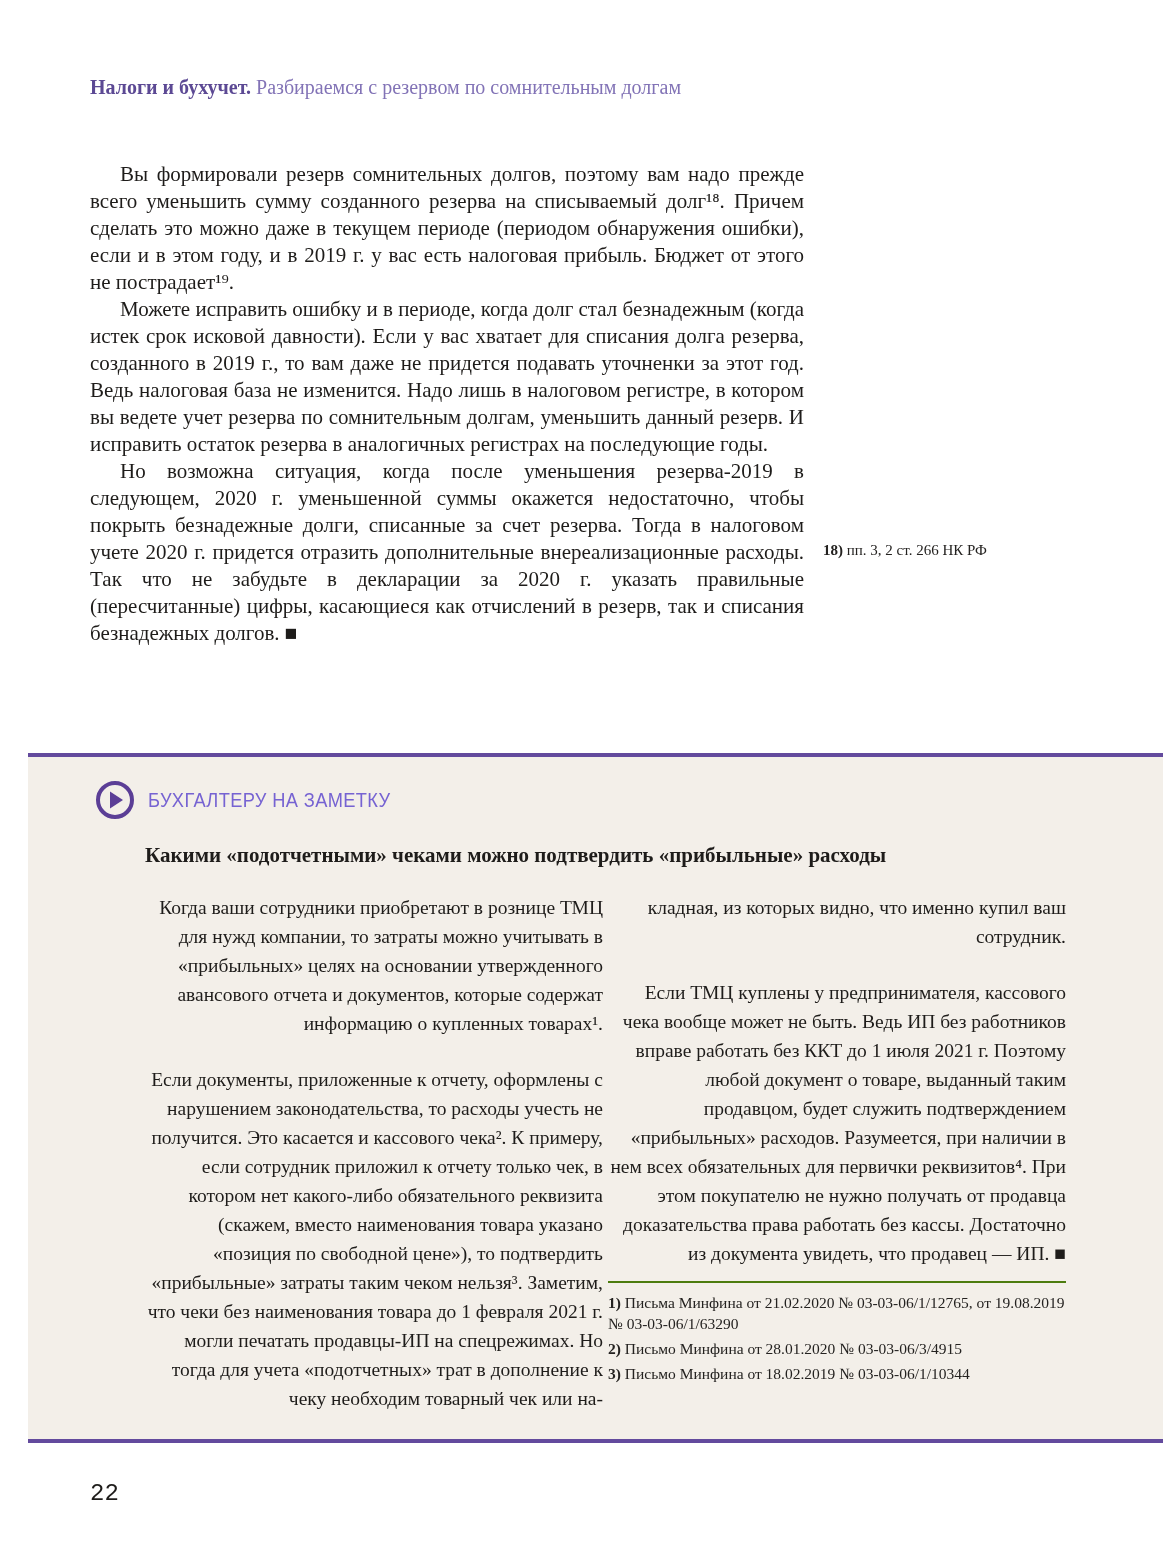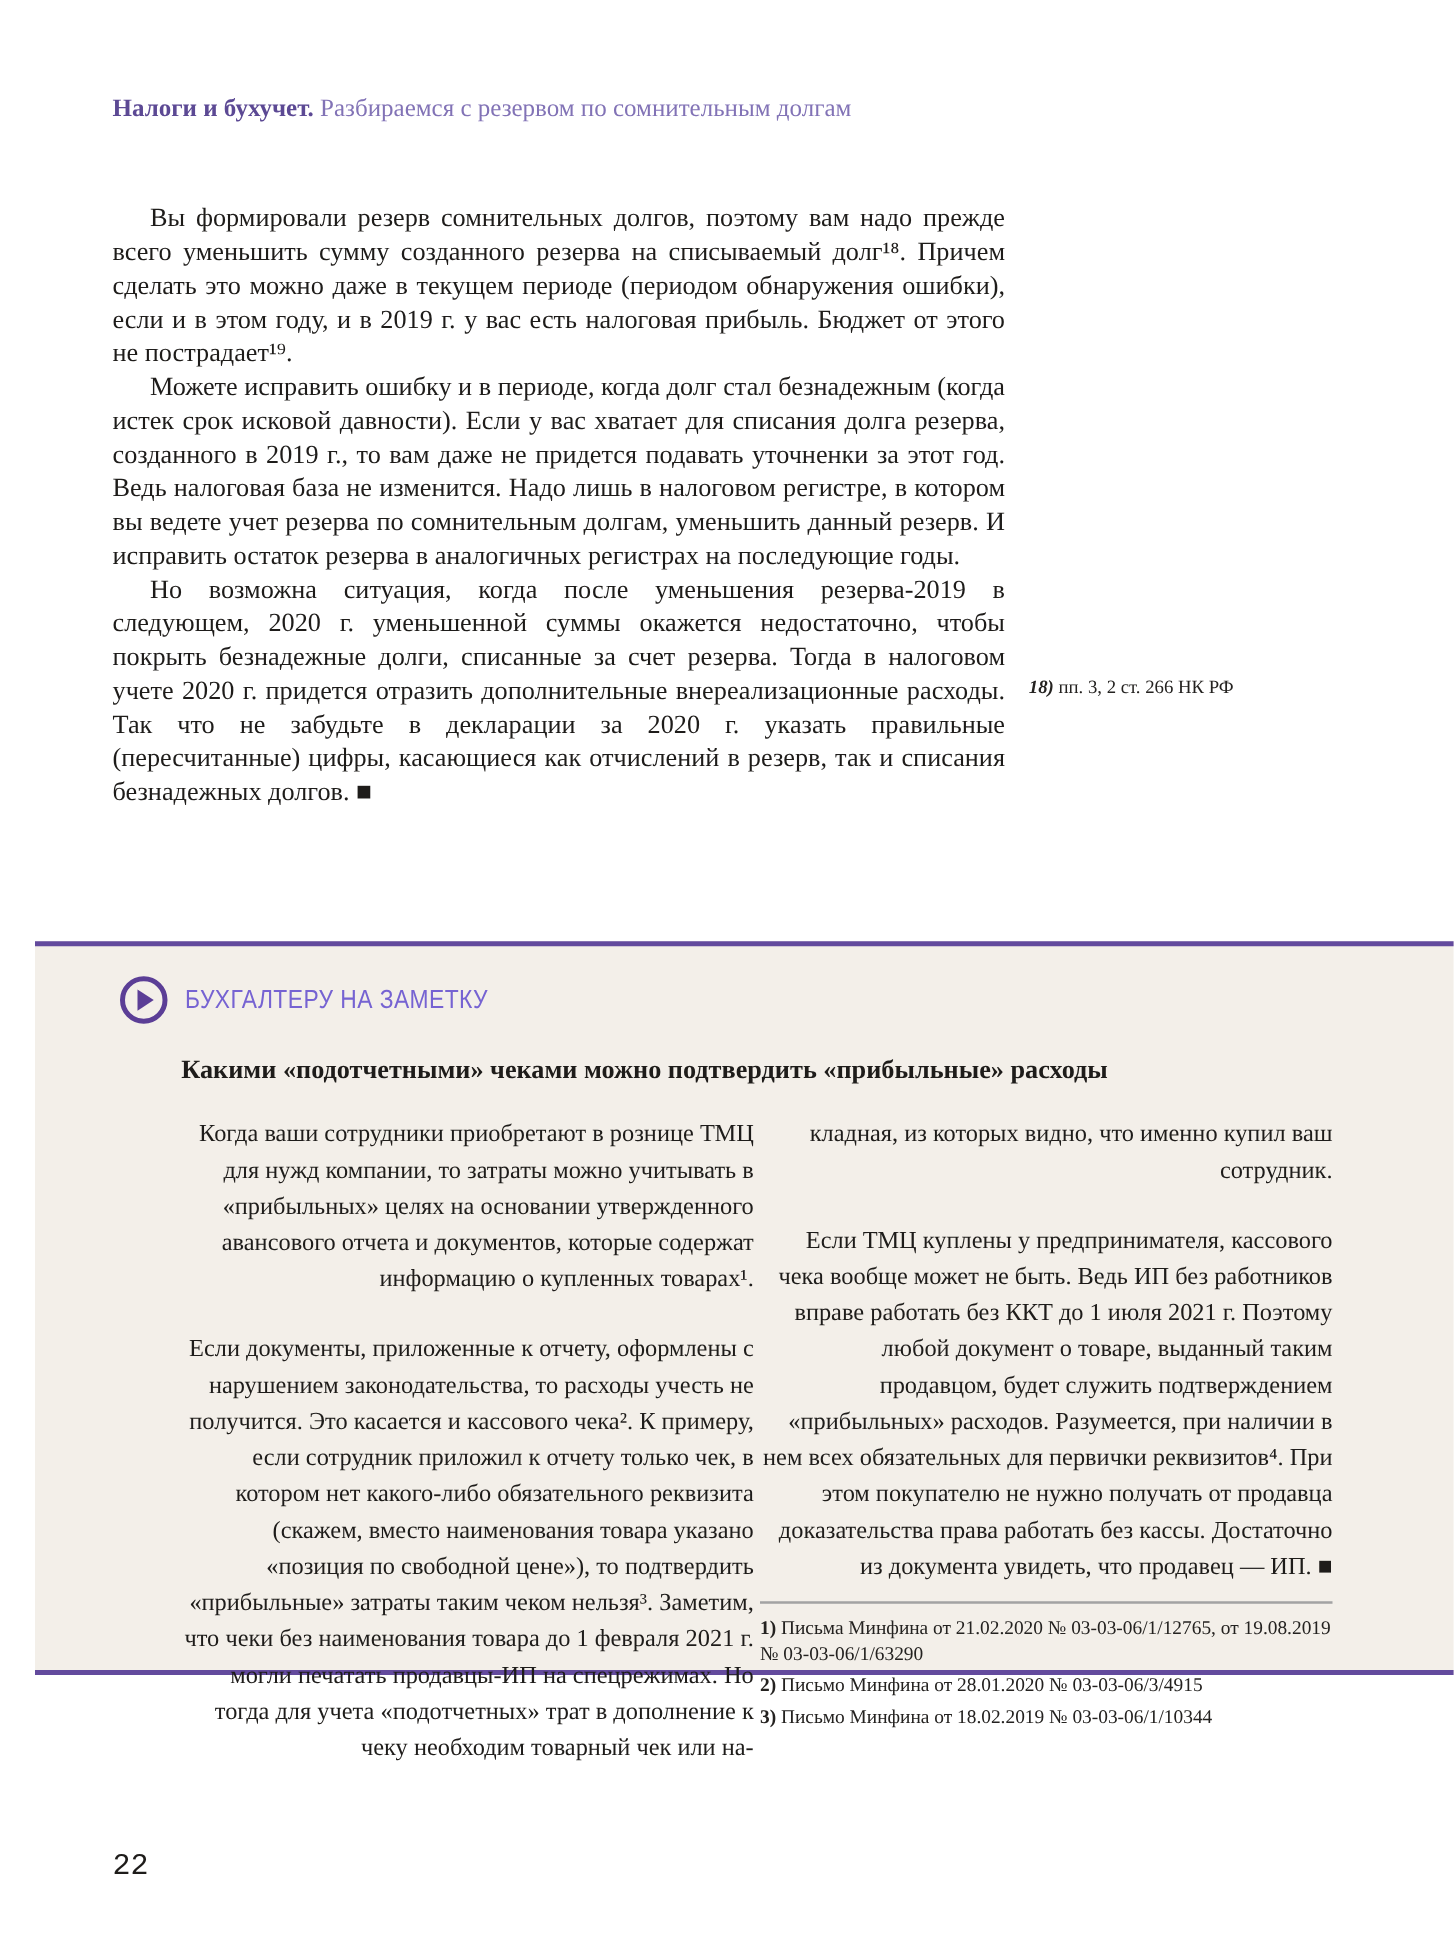--- a/index.html
+++ b/index.html
@@ -27,25 +27,25 @@
     font-size: 21px; line-height: 27px; text-align: justify;
   }
   .main-text p { margin: 0; text-indent: 30px; }
 
   
   .margin-notes {
     position: absolute; left: 823px; top: 540px; width: 256px;
     font-size: 15px; line-height: 21px; color: #242220;
   }
   .margin-note { margin-bottom: 2px; }
-  .margin-note .fn-num { font-weight: bold; font-style: italic; }
+  .margin-note .fn-num { font-weight: bold; }
 
   
   .note-box {
-    position: absolute; left: 28px; top: 753px; width: 1135px; height: 587px;
+    position: absolute; left: 28px; top: 753px; width: 1135px; height: 690px;
     box-sizing: border-box;
     background: var(--box-bg, #f3efe9);
     border-top: 4px solid var(--accent, #634a9d);
     border-bottom: 4px solid var(--accent, #634a9d);
   }
   .kicker-row {
     position: absolute; left: 66px; top: 22px;
     display: flex; align-items: center; gap: 12px;
   }
   .play-icon { width: 42px; height: 42px; display: block; }
@@ -65,21 +65,21 @@
   .note-col {
     position: absolute; top: 136px; width: 458px;
     font-size: 19.5px; line-height: 29px; text-align: right;
   }
   .note-col p { margin: 0 0 27px 0; }
   .note-col-left  { left: 117px; }
   .note-col-right { left: 580px; }
 
   .box-footnotes {
     position: absolute; left: 580px; top: 524px; width: 458px;
-    border-top: 2px solid #a3a3a3; padding-top: 9px;
+    border-top: 2px solid #4d7c0f; padding-top: 9px;
     font-size: 15.5px; line-height: 21px; color: #242220;
   }
   .box-footnotes .fn { margin-bottom: 4px; }
   .box-footnotes .fn-num { font-weight: bold; }
 
   .page-number {
     position: absolute; left: 90px; top: 1480px;
     font-size: 24px;
     font-family: Liberation Mono, monospace;
   }

